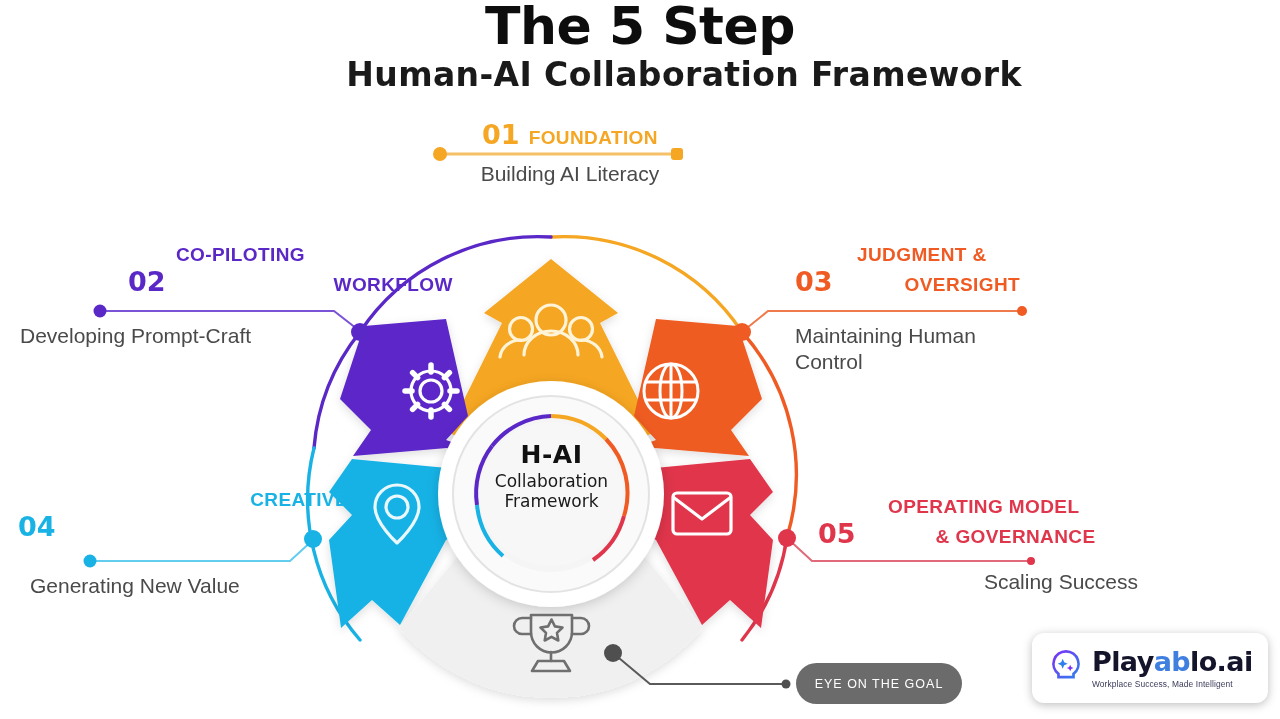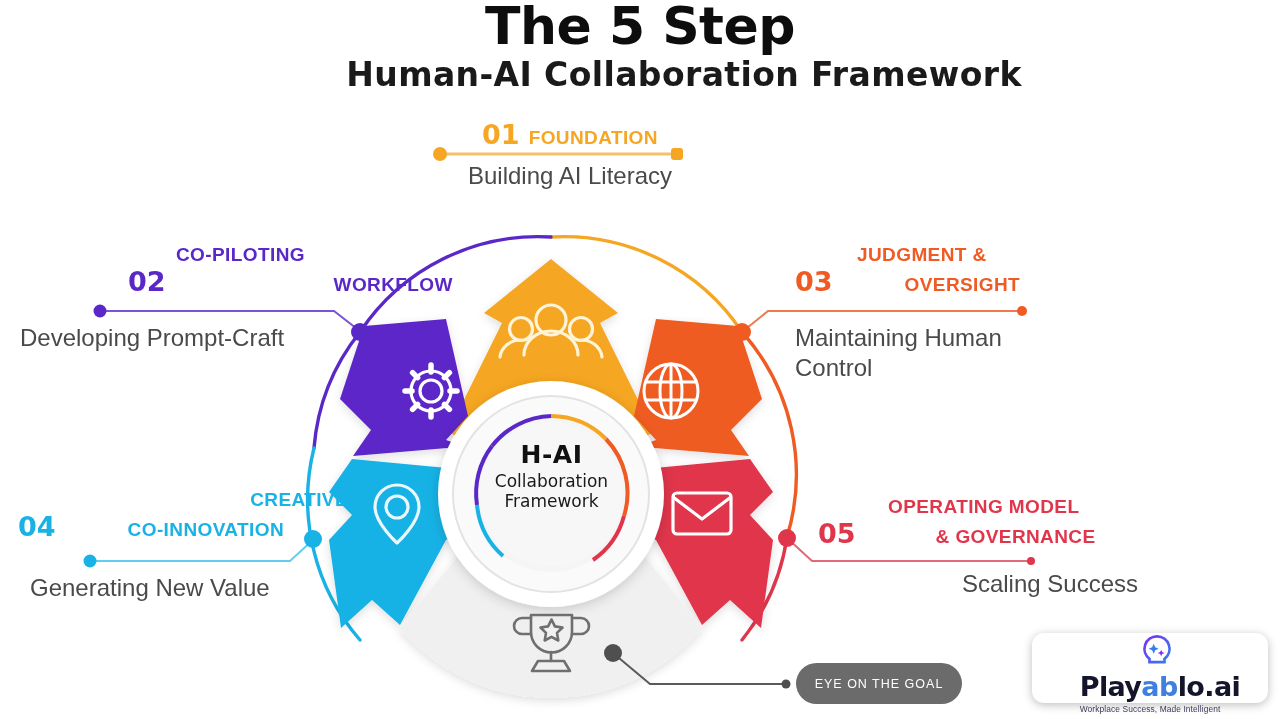--- a/index.html
+++ b/index.html
@@ -22,21 +22,21 @@
     font-family:"DejaVu Sans", sans-serif;
     padding-left:44px;
   }
 
   
   .step{position:absolute;}
   .step .hdr{white-space:nowrap;font-weight:700;line-height:1.08;}
   .step .num{font-size:27px;font-weight:700;font-family:"DejaVu Sans", sans-serif;}
   .step .ttl{font-size:19px;font-weight:700;letter-spacing:0.4px;font-family:"Liberation Sans", sans-serif;}
   .step .desc{
-    font-size:24px;color:#4a4a4a;font-weight:400;line-height:1.25;
+    font-size:21px;color:#4a4a4a;font-weight:400;line-height:1.25;
     font-family:"Liberation Sans", sans-serif;white-space:nowrap;
   }
 
   
   #step-01{left:425px;top:120px;width:290px;text-align:center;}
   #step-01 .hdr{display:flex;align-items:baseline;justify-content:center;gap:9px;}
   #step-01 .desc{margin-top:12px;text-align:center;}
 
   
   #step-02{left:18px;top:244px;width:345px;text-align:right;}
@@ -78,21 +78,21 @@
     display:flex;align-items:center;justify-content:center;
     color:#fff;font-size:12.5px;letter-spacing:1.0px;font-weight:400;
     font-family:"Liberation Sans", sans-serif;
   }
 
   
   #logo-card{
     position:absolute;left:1032px;top:633px;width:236px;height:70px;
     background:#fff;border-radius:12px;
     box-shadow:0 2px 10px rgba(0,0,0,.26);
-    display:flex;align-items:center;padding-left:14px;box-sizing:border-box;flex-direction:column;
+    display:flex;align-items:center;padding-left:14px;box-sizing:border-box;
   }
   #logo-bulb{width:40px;height:40px;flex:0 0 40px;}
   #logo-txtwrap{margin-left:6px;}
   #logo-word{font-size:27px;font-weight:700;letter-spacing:-0.6px;line-height:1;
     font-family:"DejaVu Sans", sans-serif;color:#14142b;white-space:nowrap;}
   #logo-word .ab{color:#3f7fe0;}
   #logo-tag{font-size:8.4px;color:#3a3a5a;margin-top:4px;letter-spacing:.1px;white-space:nowrap;
     font-family:"Liberation Sans", sans-serif;}
 </style>
 </head>
@@ -287,21 +287,20 @@
       <span class="num" style="color:#EF5B23">03</span>
       <span class="ttl" style="color:#EF5B23">OVERSIGHT</span>
     </div>
     <div class="desc">Maintaining Human Control</div>
   </div>
 
   <div class="step" id="step-04">
     <span class="ttl" style="color:#19B2E5">CREATIVE</span>
     <div class="row2">
       <span class="num" style="color:#19B2E5">04</span>
-      <span class="ttl" style="color:#19B2E5">CO-INNOVATION</span>
     </div>
     <div class="desc">Generating New Value</div>
   </div>
 
   <div class="step" id="step-05">
     <span class="ttl" style="color:#E0364C">OPERATING MODEL</span>
     <div class="row2">
       <span class="num" style="color:#E0364C">05</span>
       <span class="ttl" style="color:#E0364C">&amp; GOVERNANCE</span>
     </div>

